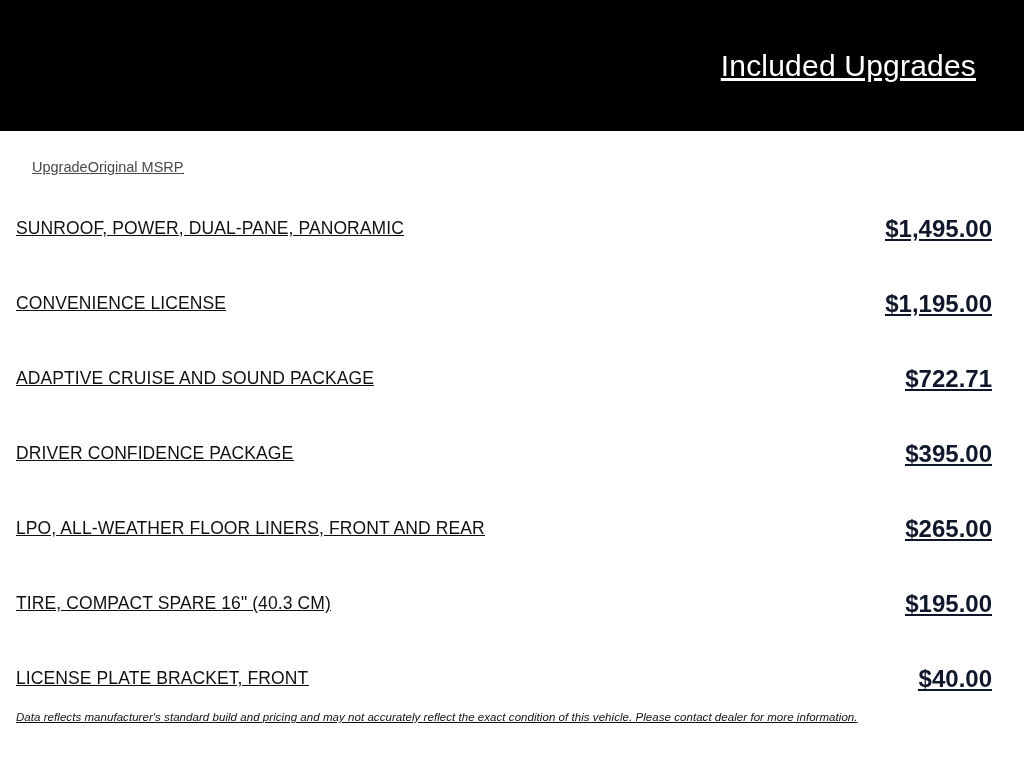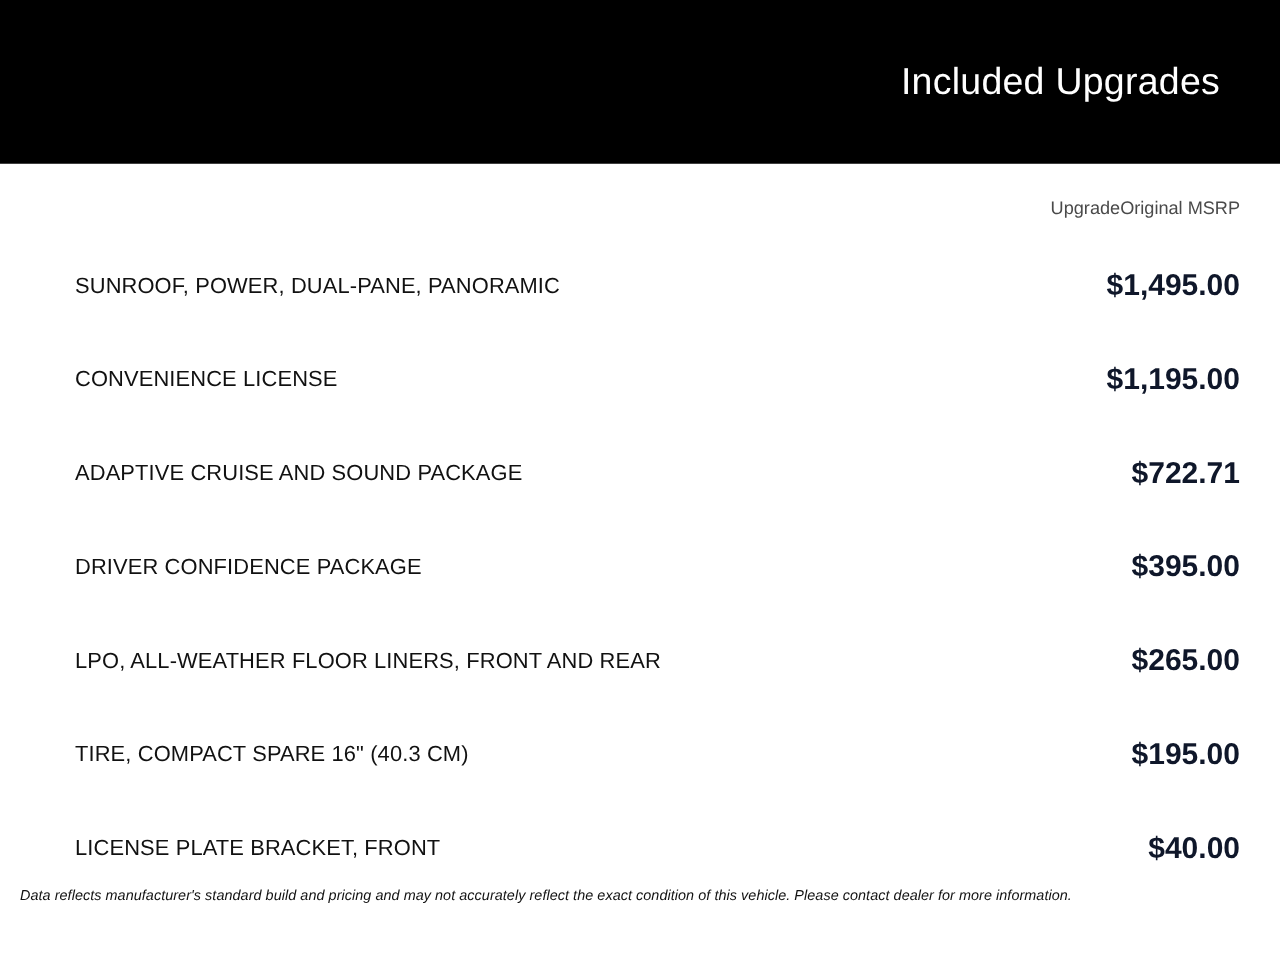--- a/index.html
+++ b/index.html
@@ -1,15 +1,15 @@
 <!DOCTYPE html>
 <html><head>
 <meta charset="utf-8">
 <style>
-  * { box-sizing: border-box; margin: 0; padding: 0; }
+  * { box-sizing: border-box; margin: 0; padding: 0; text-decoration: underline; }
   html, body {
     width: 1024px;
     height: 768px;
     background: #ffffff;
     font-family: "Liberation Sans", sans-serif;
     overflow: hidden;
   }
   .page {
     width: 1024px;
     height: 768px;
@@ -30,33 +30,33 @@
     font-size: 30px;
     font-weight: 400;
     letter-spacing: 0.2px;
     line-height: 1;
   }
   .content {
     padding: 0 32px 0 16px;
   }
   .col-head {
     display: flex;
-    justify-content: flex-end;
+    justify-content: flex-start;
     align-items: baseline;
     padding-top: 28px;
     padding-bottom: 4px;
+    margin-left: 16px;
   }
   .col-head span {
     font-size: 14.5px;
     color: #4a4a4a;
     font-weight: 400;
   }
   .upgrade-list {
     margin-top: 12px;
-    margin-left: 44px;
   }
   .upgrade-row {
     display: flex;
     justify-content: space-between;
     align-items: center;
     height: 75px;
   }
   .upgrade-name {
     font-size: 17.5px;
     color: #111111;

